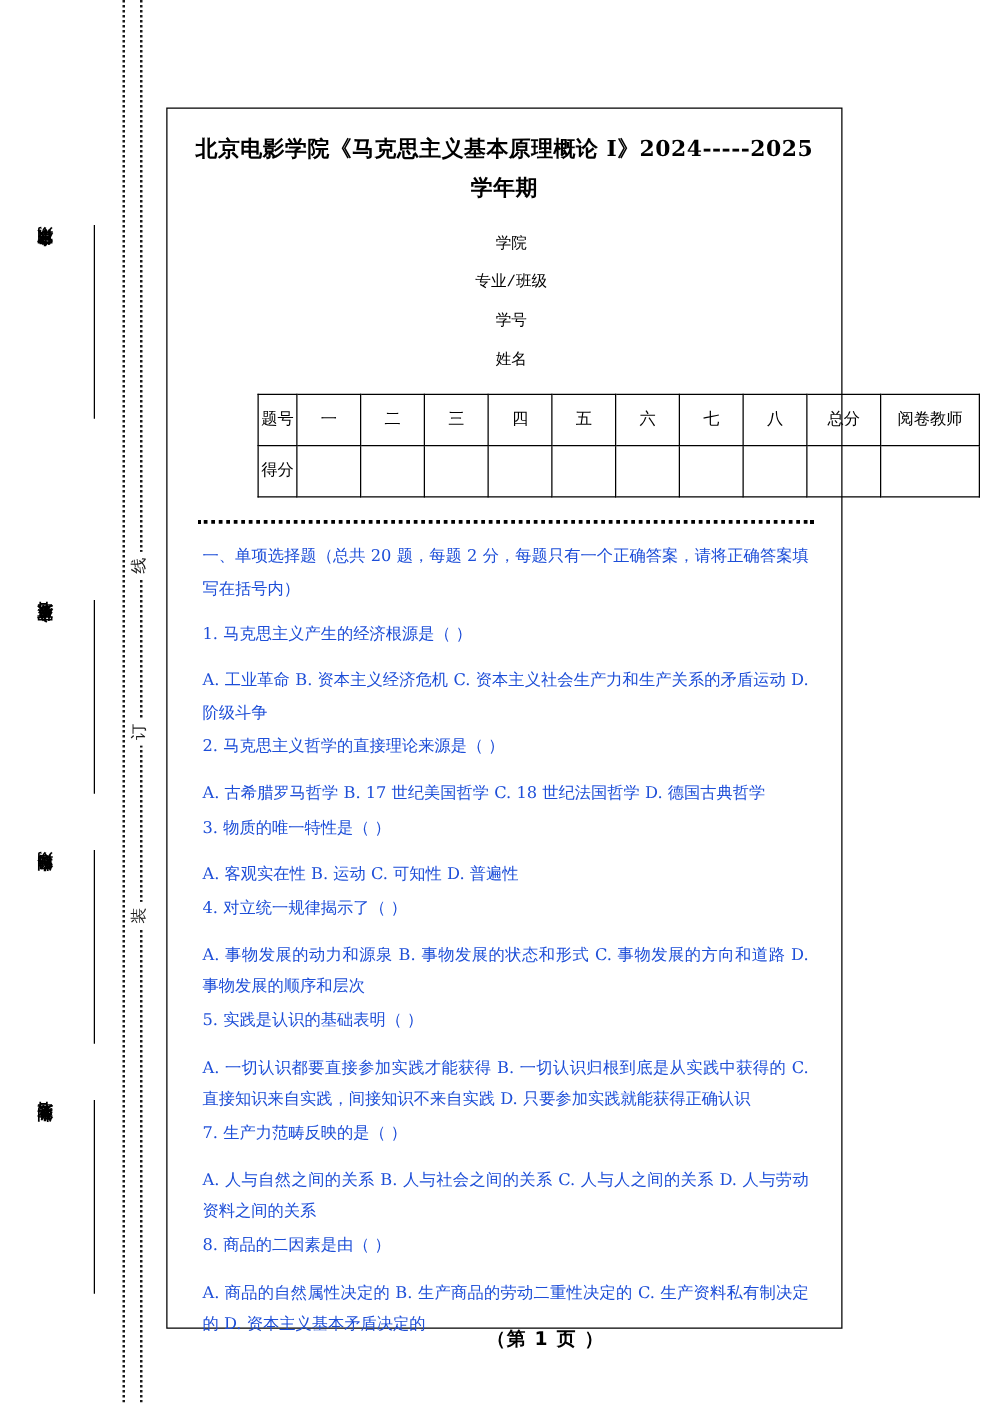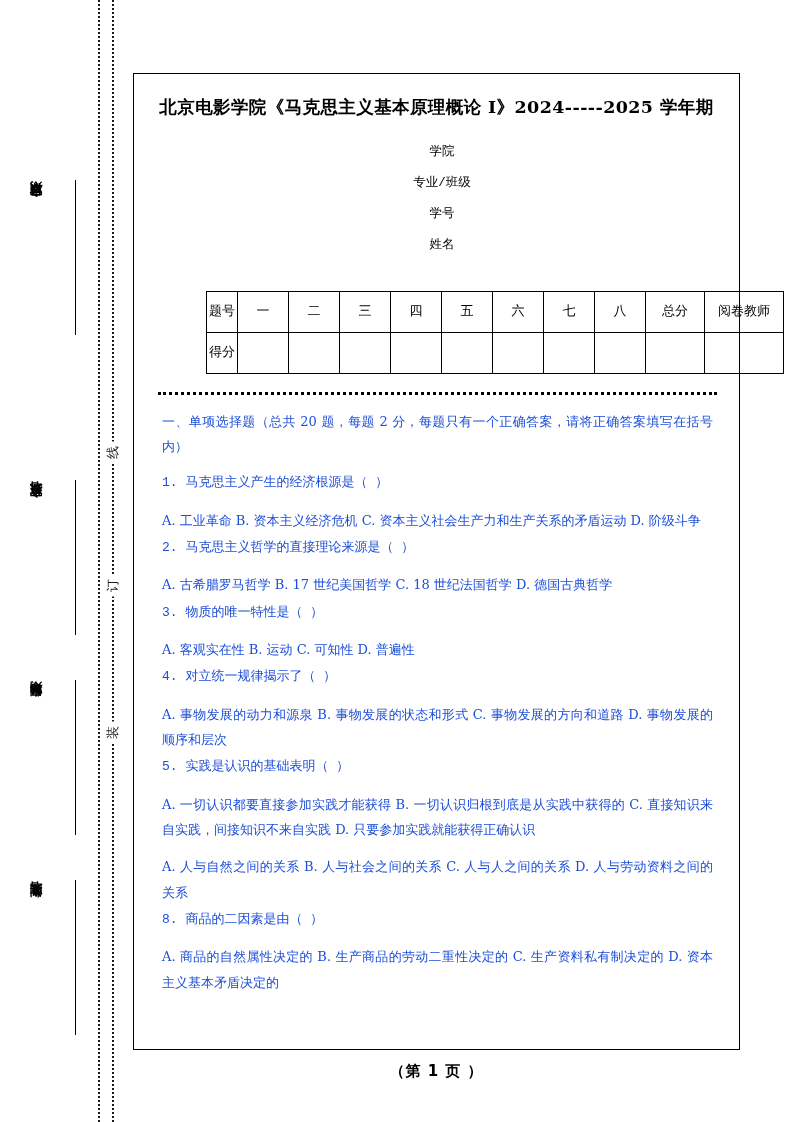--- a/index.html
+++ b/index.html
@@ -65,22 +65,22 @@
     transform-origin: center center;
     text-align: center;
     width: 22px;
     line-height: 1;
   }
 
   
   #exam-frame {
     position: absolute;
     left: 133px;
-    top: 73px;
-    width: 607px;
+    top: 86px;
+    width: 541px;
     height: 977px;
     border: 1.6px solid #000;
     box-sizing: border-box;
     padding: 0;
   }
 
   #frame-inner {
     padding: 14px 14px 0 14px;
   }
 
@@ -112,21 +112,21 @@
     height: 13px;
     margin-right: 4px;
   }
   .si-blank.w-college { flex-grow: 1.15; }
   .si-blank.w-major   { flex-grow: 1.25; }
   .si-blank.w-id      { flex-grow: 0.95; }
   .si-blank.w-name    { flex-grow: 1.25; margin-right: 0; }
 
   
   .score-table-wrap {
-    margin: 24px 14px 0 22px;
+    margin: 5px 14px 0 22px;
     padding-left: 36px;
   }
   table.score-table {
     border-collapse: collapse;
     width: 100%;
     table-layout: fixed;
   }
   table.score-table td {
     border: 1.1px solid #000;
     text-align: center;
@@ -167,21 +167,20 @@
     color: #1d4ed8;
   }
   .section-head {
     margin-bottom: 11px;
     text-align: justify;
   }
   .q-block { margin-bottom: 2px; }
   .q-stem {
     margin-top: 0;
     text-indent: 0;
-    font-family: Liberation Mono, monospace;
   }
   .q-opts {
     margin-top: 12px;
     text-align: justify;
   }
 
   
   .page-footer {
     position: absolute;
     left: 133px;
@@ -294,20 +293,21 @@
         <div class="q-opts">A. 事物发展的动力和源泉  B. 事物发展的状态和形式  C. 事物发展的方向和道路  D. 事物发展的顺序和层次</div>
       </div>
 
       <div class="q-block">
         <div class="q-stem">5. 实践是认识的基础表明（  ）</div>
         <div class="q-opts">A. 一切认识都要直接参加实践才能获得  B. 一切认识归根到底是从实践中获得的  C. 直接知识来自实践，间接知识不来自实践  D. 只要参加实践就能获得正确认识</div>
       </div>
 
 
       <div class="q-block">
+        <div class="q-stem">7. 生产力范畴反映的是（  ）</div>
         <div class="q-opts">A. 人与自然之间的关系  B. 人与社会之间的关系  C. 人与人之间的关系  D. 人与劳动资料之间的关系</div>
       </div>
 
       <div class="q-block">
         <div class="q-stem">8. 商品的二因素是由（  ）</div>
         <div class="q-opts">A. 商品的自然属性决定的  B. 生产商品的劳动二重性决定的  C. 生产资料私有制决定的  D. 资本主义基本矛盾决定的</div>
       </div>
 
     </div>
   </div>

